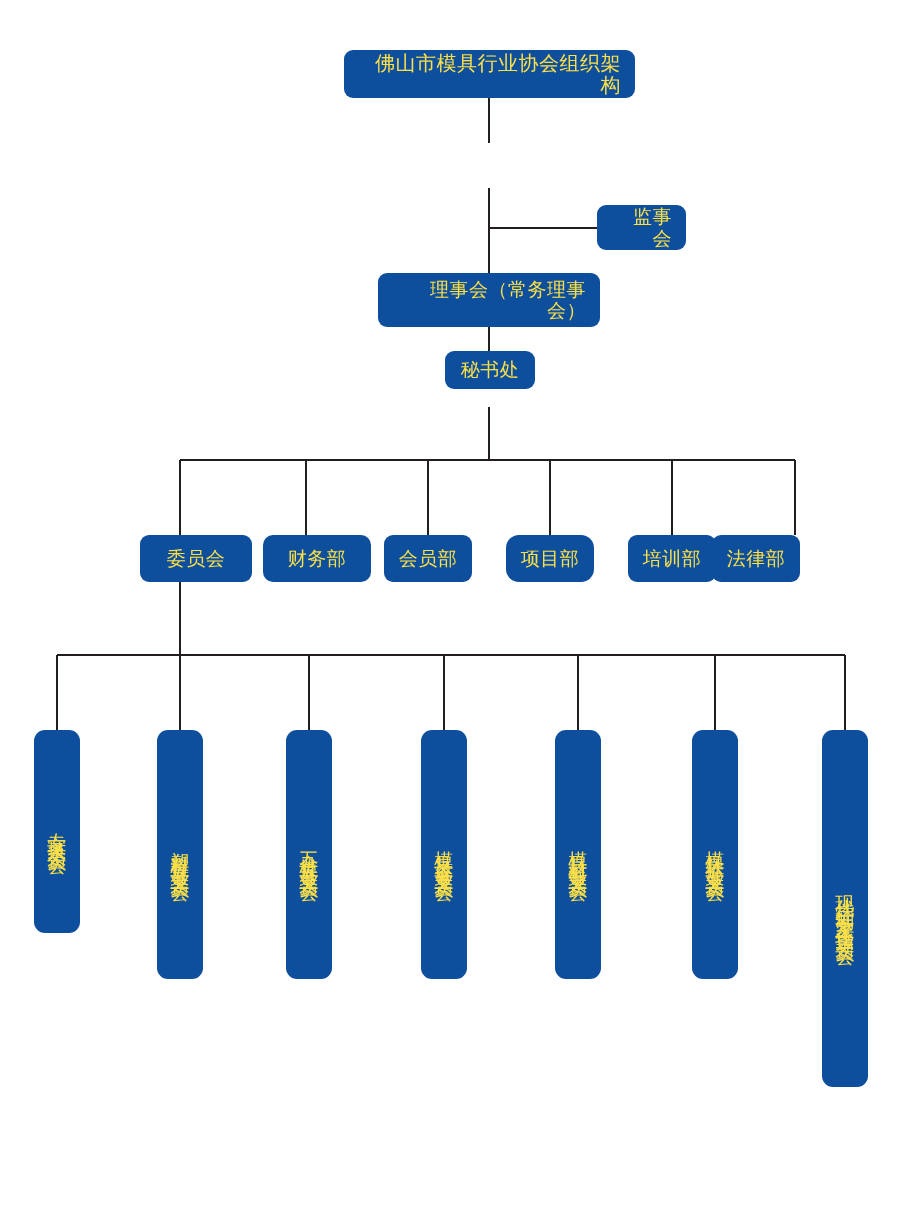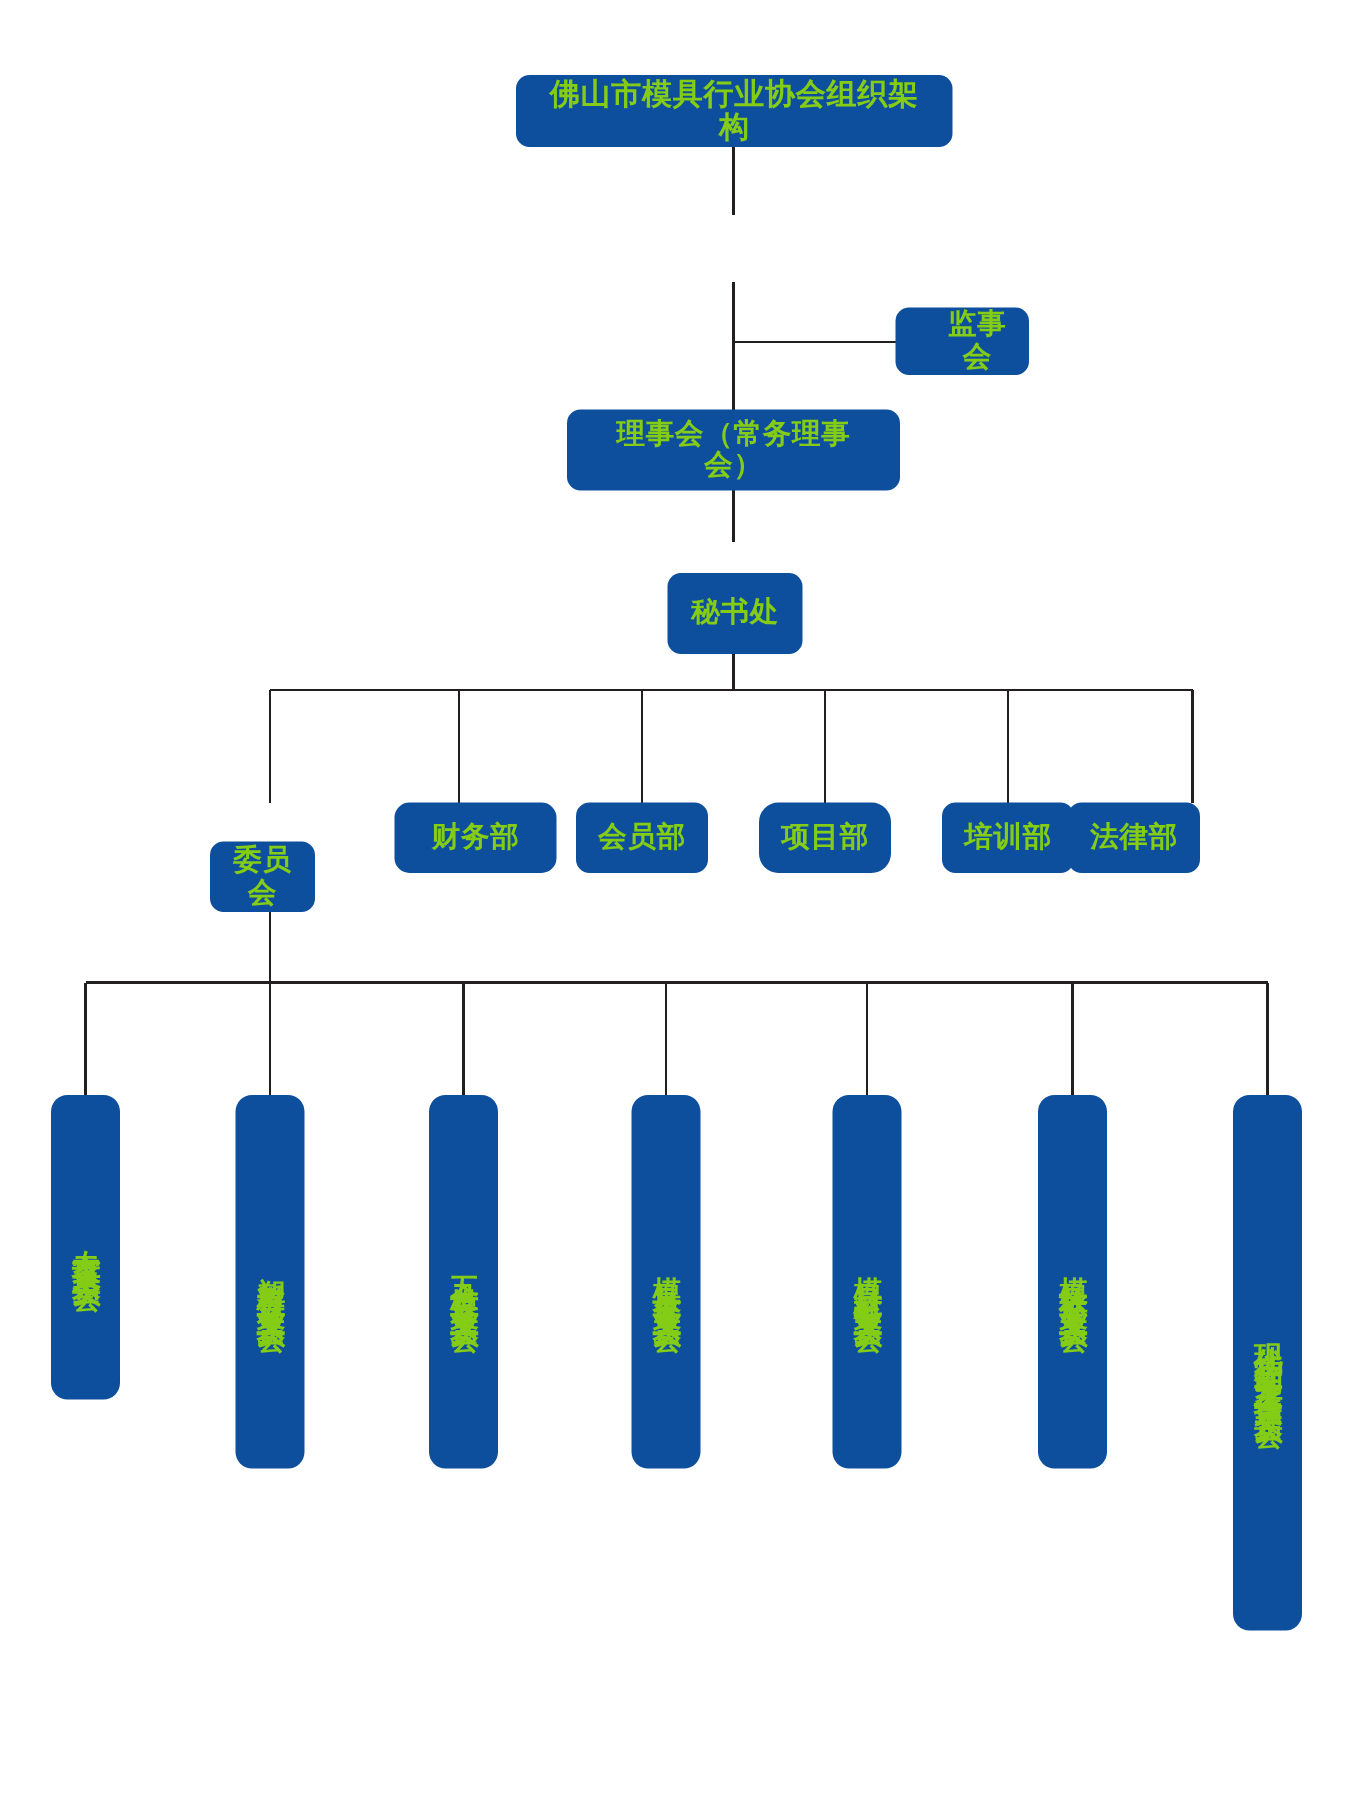--- a/index.html
+++ b/index.html
@@ -22,30 +22,30 @@
     position: absolute;
     left: 0;
     top: 0;
     width: 906px;
     height: 1207px;
     pointer-events: none;
   }
   .node {
     position: absolute;
     background: #0d4f9c;
-    color: #84cc16;
+    color: #fde047;
     border-radius: 9px;
     display: flex;
     align-items: center;
     justify-content: center;
     box-sizing: border-box;
-    font-weight: bold;
+    font-weight: normal;
     letter-spacing: 0.5px;
     line-height: 1.12;
-    text-align: center;
+    text-align: right;
   }
   .node.h {
     font-size: 19px;
     padding: 0 14px;
   }
   .node.title-node {
     font-size: 20px;
   }
   .node.v {
     writing-mode: vertical-rl;
@@ -93,23 +93,23 @@
     </g>
   </svg>
 
   <div class="node h title-node" style="left:344px; top:50px; width:291px; height:48px;">佛山市模具行业协会组织架构</div>
 
 
   <div class="node h" style="left:597px; top:205px; width:89px; height:45px;padding-left:34px;">监事会</div>
 
   <div class="node h" style="left:378px; top:273px; width:222px; height:54px;">理事会（常务理事会）</div>
 
-  <div class="node h" style="left:445px; top:382px; width:90px; height:54px;">秘书处</div>
+  <div class="node h" style="left:445px; top:351px; width:90px; height:38px;">秘书处</div>
 
-  <div class="node h" style="left:140px; top:561px; width:70px; height:47px;">委员会</div>
+  <div class="node h" style="left:140px; top:535px; width:112px; height:47px;">委员会</div>
   <div class="node h" style="left:263px; top:535px; width:108px; height:47px;border-radius:10px;">财务部</div>
   <div class="node h" style="left:384px; top:535px; width:88px; height:47px;">会员部</div>
   <div class="node h" style="left:506px; top:535px; width:88px; height:47px;border-radius:13px;">项目部</div>
   <div class="node h" style="left:628px; top:535px; width:88px; height:47px;">培训部</div>
   <div class="node h" style="left:712px; top:535px; width:88px; height:47px;">法律部</div>
 
   <div class="node v" style="left:34px; top:730px; width:46px; height:203px;">专家技术委员会</div>
   <div class="node v" style="left:157px; top:730px; width:46px; height:249px;">塑料模具专业委员会</div>
   <div class="node v" style="left:286px; top:730px; width:46px; height:249px;">五金模具专业委员会</div>
   <div class="node v" style="left:421px; top:730px; width:46px; height:249px;">模具设备专业委员会</div>

